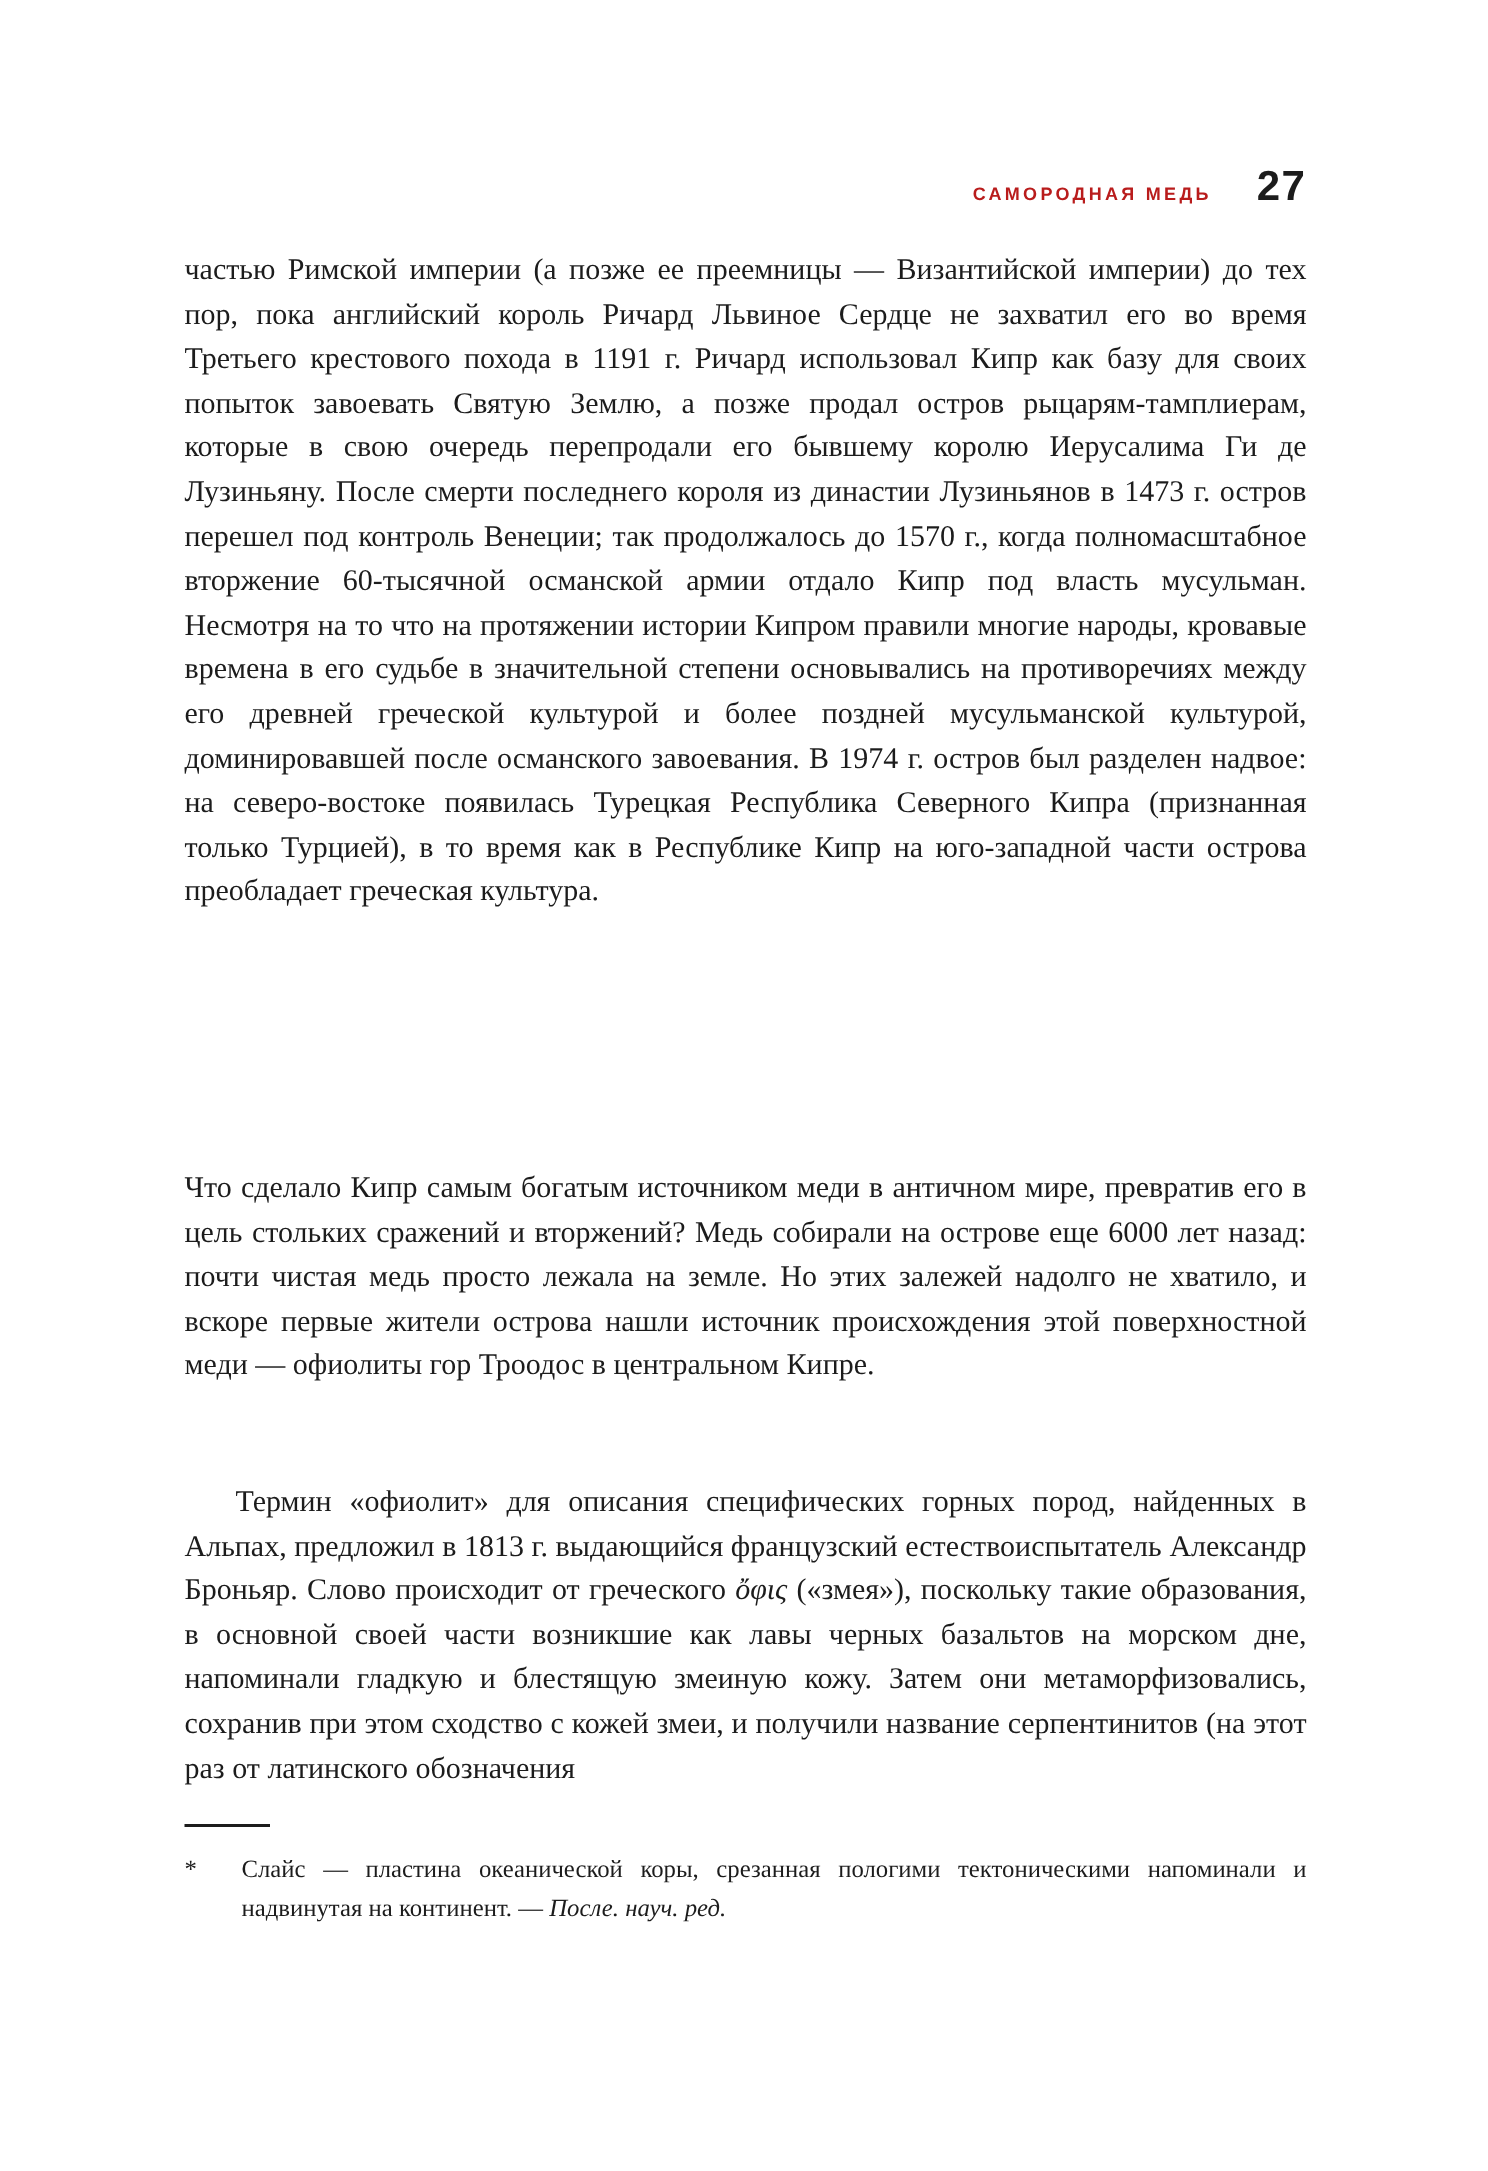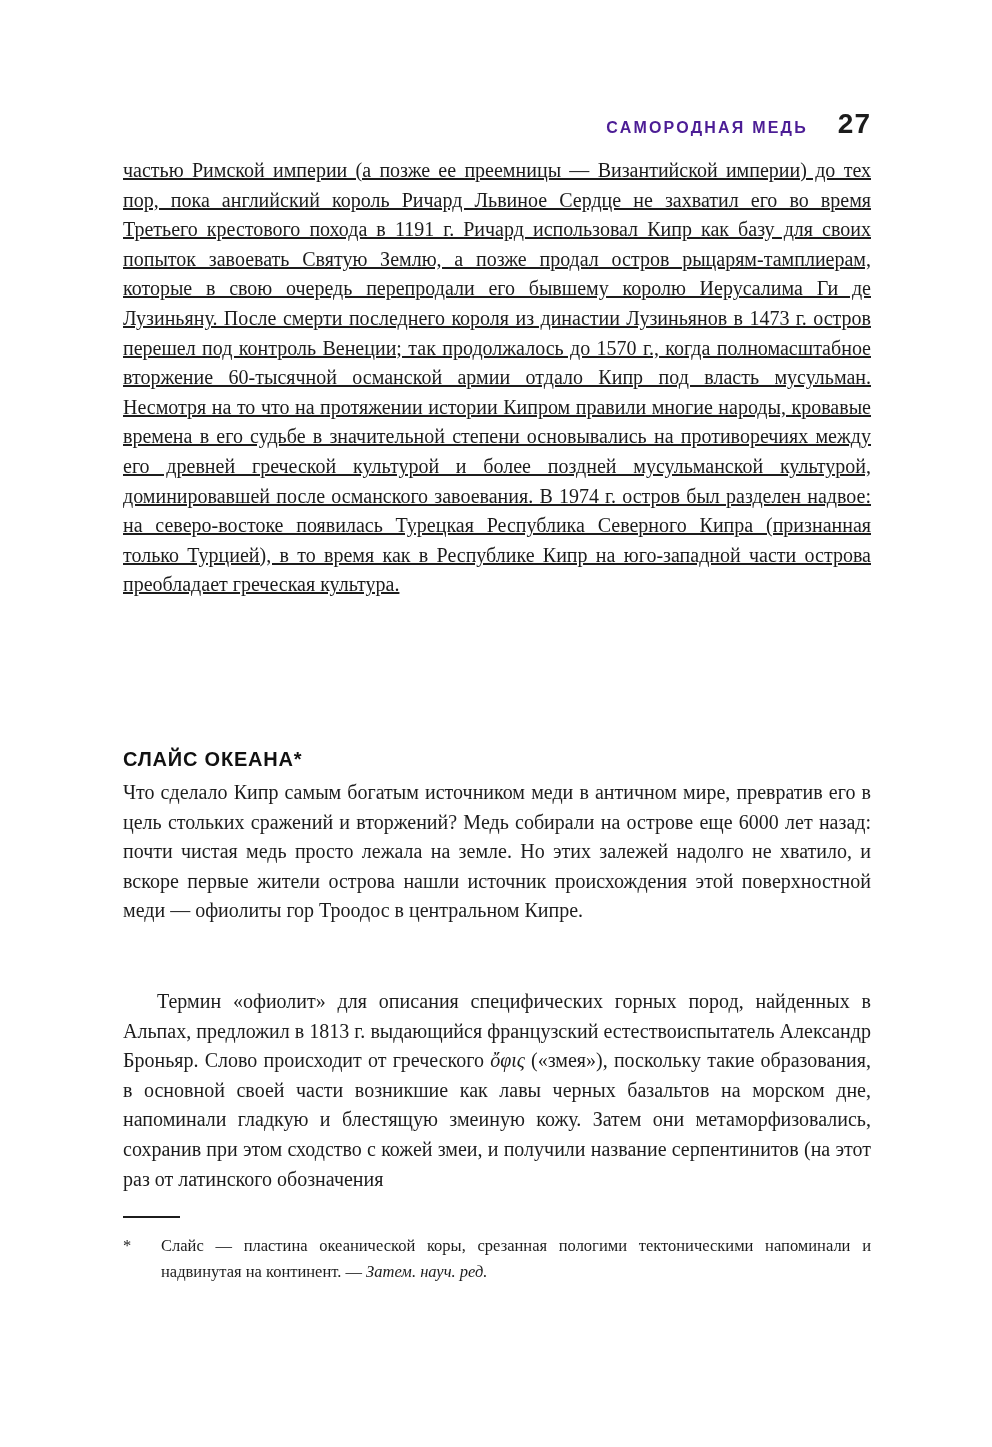--- a/index.html
+++ b/index.html
@@ -24,42 +24,42 @@
     top: 108px;
     left: 123px;
     width: 748px;
     display: flex;
     justify-content: flex-end;
     align-items: baseline;
     gap: 30px;
     font-family: "Liberation Sans", "DejaVu Sans", sans-serif;
   }
   .running-title {
-    font-size: 16px;
+    font-size: 12px;
     font-weight: 700;
     letter-spacing: 2.2px;
-    color: #4c1d95;
+    color: #b91c1c;
     margin-left: 44px;
   }
   .page-number {
     font-size: 28px;
     font-weight: 700;
     letter-spacing: 1px;
   }
   
   .textblock {
     position: absolute;
     left: 123px;
     width: 748px;
     font-size: 20px;
     line-height: 29.6px;
     text-align: justify;
     color: #1c1c1c;
   }
-  .para-1 { top: 156px; text-decoration: underline; }
+  .para-1 { top: 166px; }
   .para-2 { top: 778px; }
   .para-3 { top: 963px; text-indent: 34px; margin-top: 24px; }
   .greek-term { font-style: italic; }
   .section-heading {
     position: absolute;
     left: 123px;
     top: 748px;
     width: 748px;
     font-family: "Liberation Sans", "DejaVu Sans", sans-serif;
     font-size: 20px;
@@ -102,27 +102,26 @@
 
 <div class="page">
 
   <header class="page-header">
     <span class="running-title">САМОРОДНАЯ МЕДЬ</span>
     <span class="page-number">27</span>
   </header>
 
   <p class="textblock para-1">частью Римской империи (а позже ее преемницы — Византийской империи) до тех пор, пока английский король Ричард Львиное Сердце не захватил его во время Третьего крестового похода в 1191 г. Ричард использовал Кипр как базу для своих попыток завоевать Святую Землю, а позже продал остров рыцарям-тамплиерам, которые в свою очередь перепродали его бывшему королю Иерусалима Ги де Лузиньяну. После смерти последнего короля из династии Лузиньянов в 1473 г. остров перешел под контроль Венеции; так продолжалось до 1570 г., когда полномасштабное вторжение 60-тысячной османской армии отдало Кипр под власть мусульман. Несмотря на то что на протяжении истории Кипром правили многие народы, кровавые времена в его судьбе в значительной степени основывались на противоречиях между его древней греческой культурой и более поздней мусульманской культурой, доминировавшей после османского завоевания. В 1974 г. остров был разделен надвое: на северо-востоке появилась Турецкая Республика Северного Кипра (признанная только Турцией), в то время как в Республике Кипр на юго-западной части острова преобладает греческая культура.</p>
 
-  <h2 class="section-heading">СЛАЙС ОКЕАНА*</h2>
 
   <p class="textblock para-2">Что сделало Кипр самым богатым источником меди в античном мире, превратив его в цель стольких сражений и вторжений? Медь собирали на острове еще 6000 лет назад: почти чистая медь просто лежала на земле. Но этих залежей надолго не хватило, и вскоре первые жители острова нашли источник происхождения этой поверхностной меди — офиолиты гор Троодос в центральном Кипре.</p>
 
   <p class="textblock para-3"><span>Термин «офиолит» для описания специфических горных пород, найденных в Альпах, предложил в 1813 г. выдающийся французский естествоиспытатель Александр Броньяр. Слово происходит от греческого </span><span class="greek-term">ὄφις</span><span> («змея»), поскольку такие образования, в основной своей части возникшие как лавы черных базальтов на морском дне, напоминали гладкую и блестящую змеиную кожу. Затем они метаморфизовались, сохранив при этом сходство с кожей змеи, и получили название серпентинитов (на этот раз от латинского обозначения</span></p>
 
   <footer class="footnote-area">
     <div class="footnote-rule"></div>
     <div class="footnote">
       <span class="fn-marker">*</span>
-      <span class="fn-text"><span>Слайс — пластина океанической коры, срезанная пологими тектоническими напоминали и надвинутая на континент. — </span><span class="fn-attribution">Затем. науч. ред.</span></span>
+      <span class="fn-text"><span>Слайс — пластина океанической коры, срезанная пологими тектоническими напоминали и надвинутая на континент. — </span><span class="fn-attribution">После. науч. ред.</span></span>
     </div>
   </footer>
 
 </div>
 
 </body></html>

